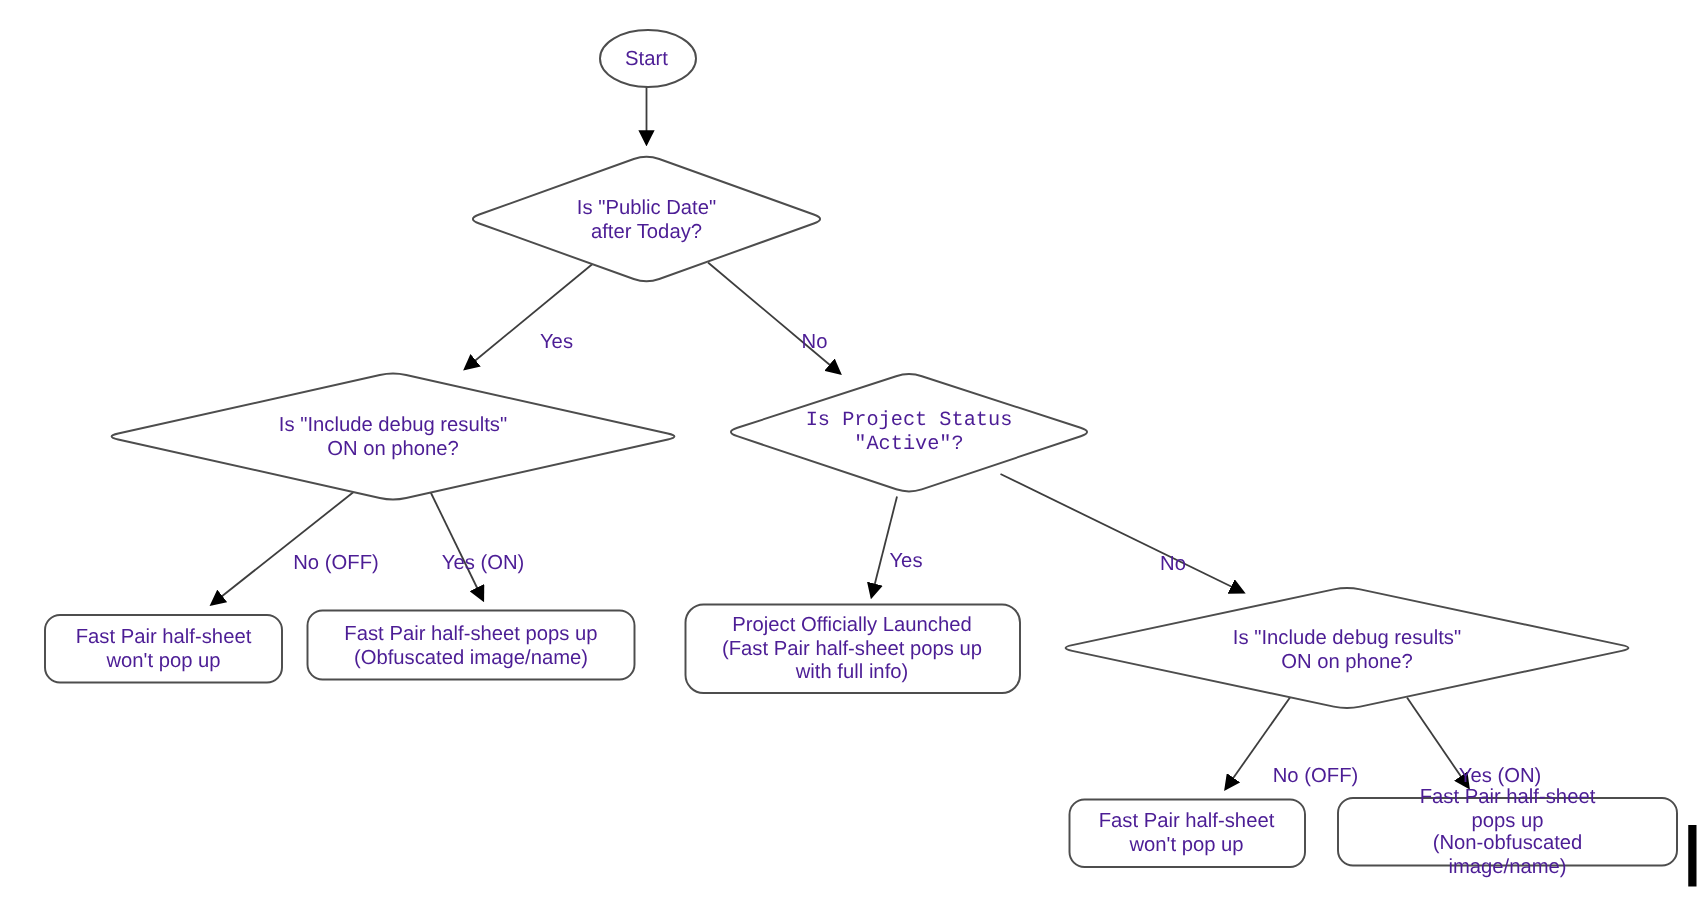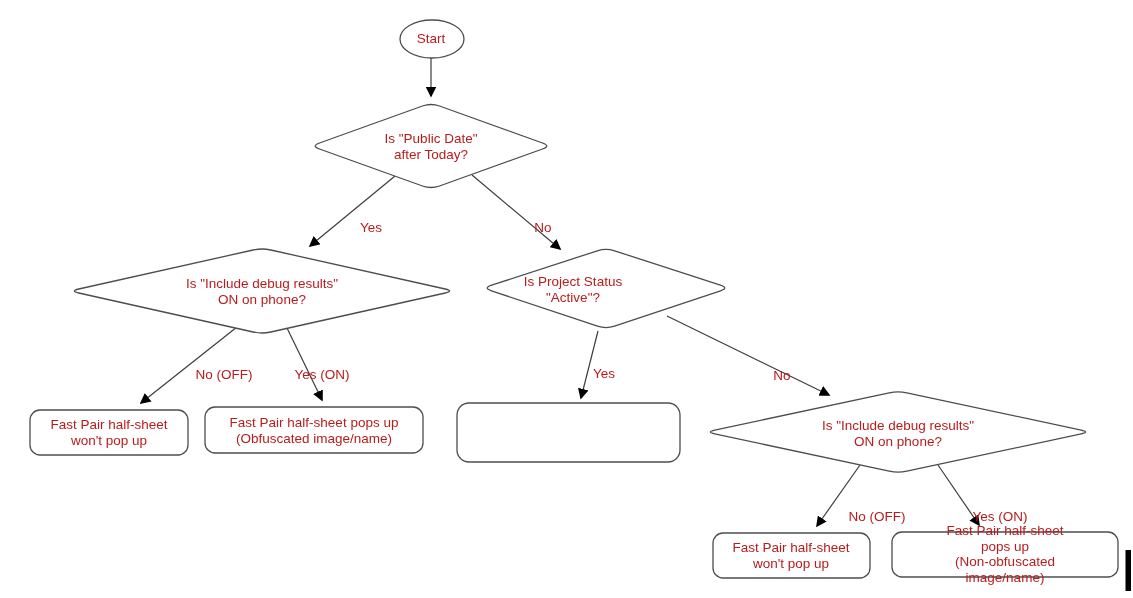--- a/index.html
+++ b/index.html
@@ -20,21 +20,21 @@
     left: 0;
     top: 0;
   }
   .label {
     position: absolute;
     transform: translate(-50%, -50%);
     text-align: center;
     white-space: pre-line;
     font-size: 13.5px;
     line-height: 15.5px;
-    color: #b91c1c;
+    color: #4c1d95;
     pointer-events: none;
   }
   .edge-label {
     white-space: nowrap;
     margin-top: 14px;
   }
   .shape {
     fill: #ffffff;
     stroke: #4d4d4d;
     stroke-width: 1.3;
@@ -81,28 +81,31 @@
     <rect class="shape" x="892" y="532" width="226" height="45" rx="10" ry="10"></rect>
 
     <rect x="1125.5" y="550" width="5.5" height="41" fill="#000000"></rect>
   </svg>
 
   <div class="label" style="left:431px; top:39px;">Start</div>
   <div class="label" style="left:431px; top:146px;">Is "Public Date"
 after Today?</div>
   <div class="label" style="left:262px; top:291px;">Is "Include debug results"
 ON on phone?</div>
-  <div class="label" style="left:573px; top:289px;">Is Project Status
+  <div class="label" style="left:606px; top:289px;font-family:Liberation Mono, monospace;">Is Project Status
 "Active"?</div>
   <div class="label" style="left:898px; top:433px;">Is "Include debug results"
 ON on phone?</div>
   <div class="label" style="left:109px; top:432px;">Fast Pair half-sheet
 won't pop up</div>
   <div class="label" style="left:314px; top:430px;">Fast Pair half-sheet pops up
 (Obfuscated image/name)</div>
+  <div class="label" style="left:568px; top:432px;">Project Officially Launched
+(Fast Pair half-sheet pops up
+with full info)</div>
   <div class="label" style="left:791px; top:555px;">Fast Pair half-sheet
 won't pop up</div>
   <div class="label" style="left:1005px; top:554px;">Fast Pair half-sheet pops up
 (Non-obfuscated image/name)</div>
 
   <div class="label edge-label" style="left:371px;  top:214px;">Yes</div>
   <div class="label edge-label" style="left:543px;  top:214px;">No</div>
   <div class="label edge-label" style="left:224px;  top:361px;">No (OFF)</div>
   <div class="label edge-label" style="left:322px;  top:361px;">Yes (ON)</div>
   <div class="label edge-label" style="left:604px;  top:360px;">Yes</div>

